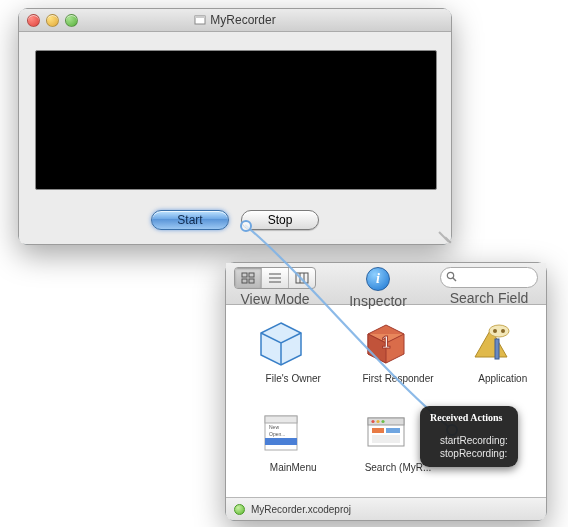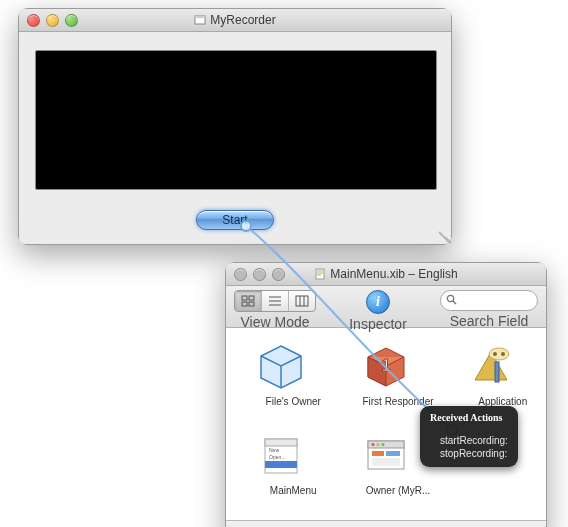--- a/index.html
+++ b/index.html
@@ -300,42 +300,27 @@
             <rect x="1" y="2" width="10" height="2" fill="#ccc"></rect>
           </svg>
       </span>
       <span>MyRecorder</span>
     </div>
   </div>
   <div id="recorder-body">
     <div class="video-area"></div>
     <div class="button-row">
       <button class="aqua-btn default">Start</button>
+      <button class="aqua-btn">Stop</button>
     </div>
   </div>
   <div class="resize-grip"></div>
 </div>
 
 <div class="mac-window" id="xib-window">
-  <div class="titlebar">
-    <div class="traffic-lights">
-      <span class="dot inactive"></span>
-      <span class="dot inactive"></span>
-      <span class="dot inactive"></span>
-    </div>
-    <div class="title-center">
-      <span class="title-icon">
-        <svg viewBox="0 0 12 12">
-            <rect x="2" y="1" width="8" height="10" fill="#fff" stroke="#999"></rect>
-            <path d="M3 3h6M3 5h6M3 7h4" stroke="#c7a85f" stroke-width="1"></path>
-          </svg>
-      </span>
-      <span>MainMenu.xib – English</span>
-    </div>
-  </div>
 
   <div id="xib-toolbar">
     <div class="toolbar-group">
       <div class="segmented">
         <span class="selected">
           <svg width="14" height="12">
               <rect x="1" y="1" width="5" height="4" fill="none" stroke="#555"></rect>
               <rect x="8" y="1" width="5" height="4" fill="none" stroke="#555"></rect>
               <rect x="1" y="7" width="5" height="4" fill="none" stroke="#555"></rect>
               <rect x="8" y="7" width="5" height="4" fill="none" stroke="#555"></rect>
@@ -435,21 +420,21 @@
           <rect x="8" y="12" width="36" height="28" fill="#fff" stroke="#999"></rect>
           <rect x="8" y="12" width="36" height="7" fill="#dcdcdc" stroke="#999"></rect>
           <circle cx="13" cy="15.5" r="1.6" fill="#e0554b"></circle>
           <circle cx="18" cy="15.5" r="1.6" fill="#e6b33a"></circle>
           <circle cx="23" cy="15.5" r="1.6" fill="#6cbf4a"></circle>
           <rect x="12" y="22" width="12" height="5" fill="#e87b45"></rect>
           <rect x="26" y="22" width="14" height="5" fill="#6fa5e0"></rect>
           <rect x="12" y="29" width="28" height="8" fill="#eee"></rect>
         </svg>
       </div>
-      <span class="xib-caption">Owner (MyR...</span>
+      <span class="xib-caption">Search (MyR...</span>
     </div>
 
 
   </div>
 
   <div id="xib-status">
     <span class="status-led"></span>
     <span>MyRecorder.xcodeproj</span>
   </div>
 

